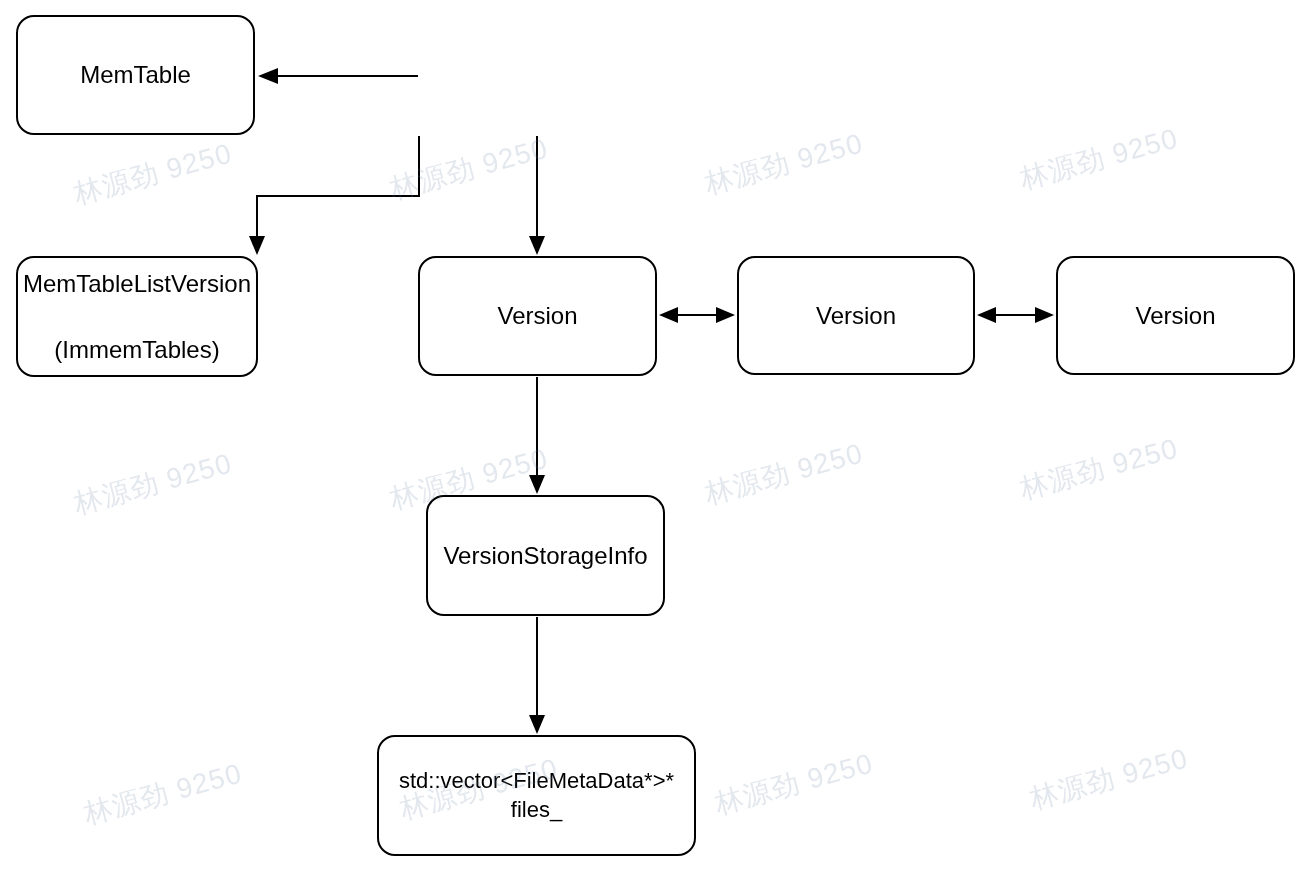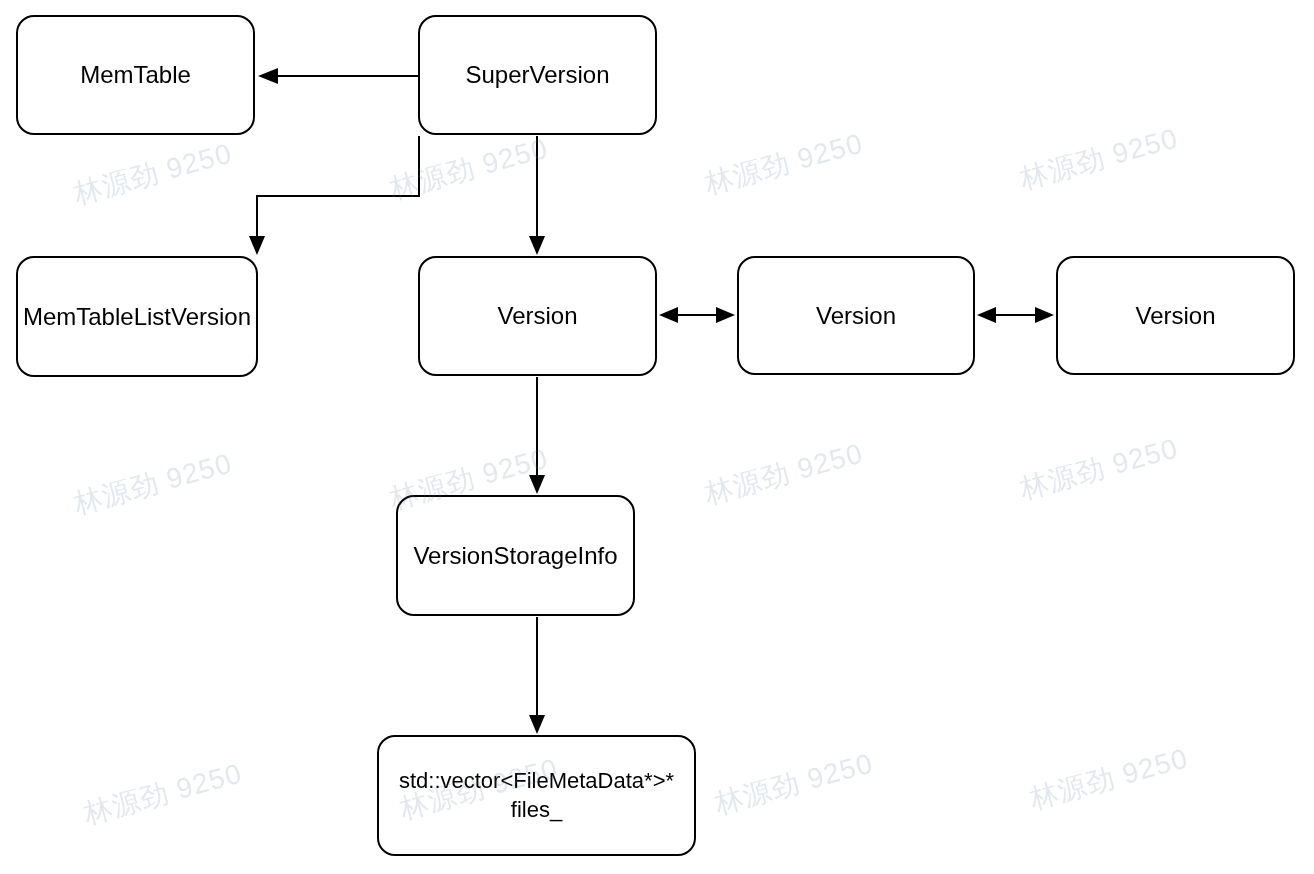--- a/index.html
+++ b/index.html
@@ -38,21 +38,21 @@
     z-index: 2;
   }
   .node span { white-space: nowrap; }
 
   #node-memtable            { left: 16px;   top: 15px;  width: 239px; height: 120px; }
   #node-superversion        { left: 418px;  top: 15px;  width: 239px; height: 120px; }
   #node-memtablelistversion { left: 16px;   top: 256px; width: 242px; height: 121px; gap: 34px; }
   #node-version-1           { left: 418px;  top: 256px; width: 239px; height: 120px; }
   #node-version-2           { left: 737px;  top: 256px; width: 238px; height: 119px; }
   #node-version-3           { left: 1056px; top: 256px; width: 239px; height: 119px; }
-  #node-versionstorageinfo  { left: 396px;  top: 495px; width: 239px; height: 121px; }
+  #node-versionstorageinfo  { left: 426px;  top: 495px; width: 239px; height: 121px; }
   #node-files               { left: 377px;  top: 735px; width: 319px; height: 121px; font-size: 22px; }
 
   .watermark {
     position: absolute;
     z-index: 3;
     font-size: 28px;
     color: rgba(100, 130, 160, 0.18);
     white-space: nowrap;
     transform: rotate(-15deg);
     pointer-events: none;
@@ -110,26 +110,24 @@
     <g>
       <line x1="537" y1="617" x2="537" y2="718" stroke="#000000" stroke-width="2"></line>
       <polygon points="537,734 529,715 545,715" fill="#000000"></polygon>
     </g>
   </svg>
 
   <div class="node" id="node-memtable">
     <span>MemTable</span>
   </div>
 
-  <div class="node" id="node-superversion">
-    <span>SuperVersion</span>
-  </div>
 
   <div class="node" id="node-memtablelistversion">
     <span>MemTableListVersion</span>
+    <span>(ImmemTables)</span>
   </div>
 
   <div class="node" id="node-version-1">
     <span>Version</span>
   </div>
 
   <div class="node" id="node-version-2">
     <span>Version</span>
   </div>
 

